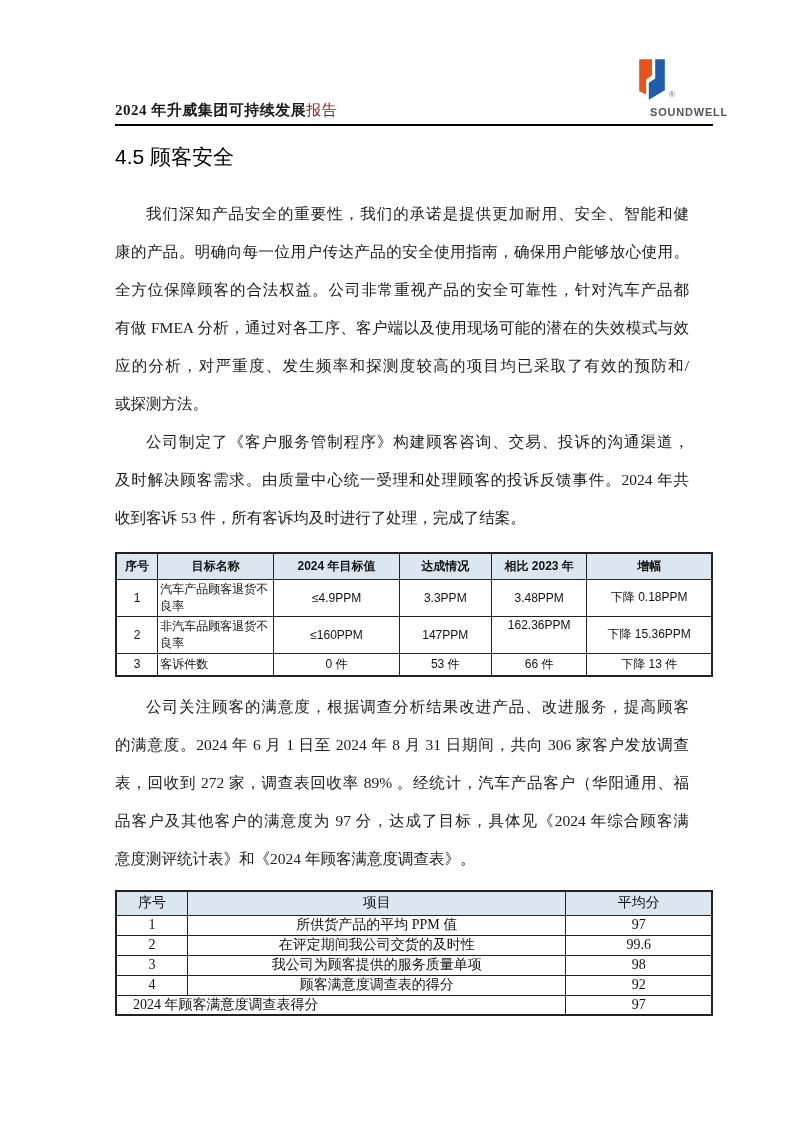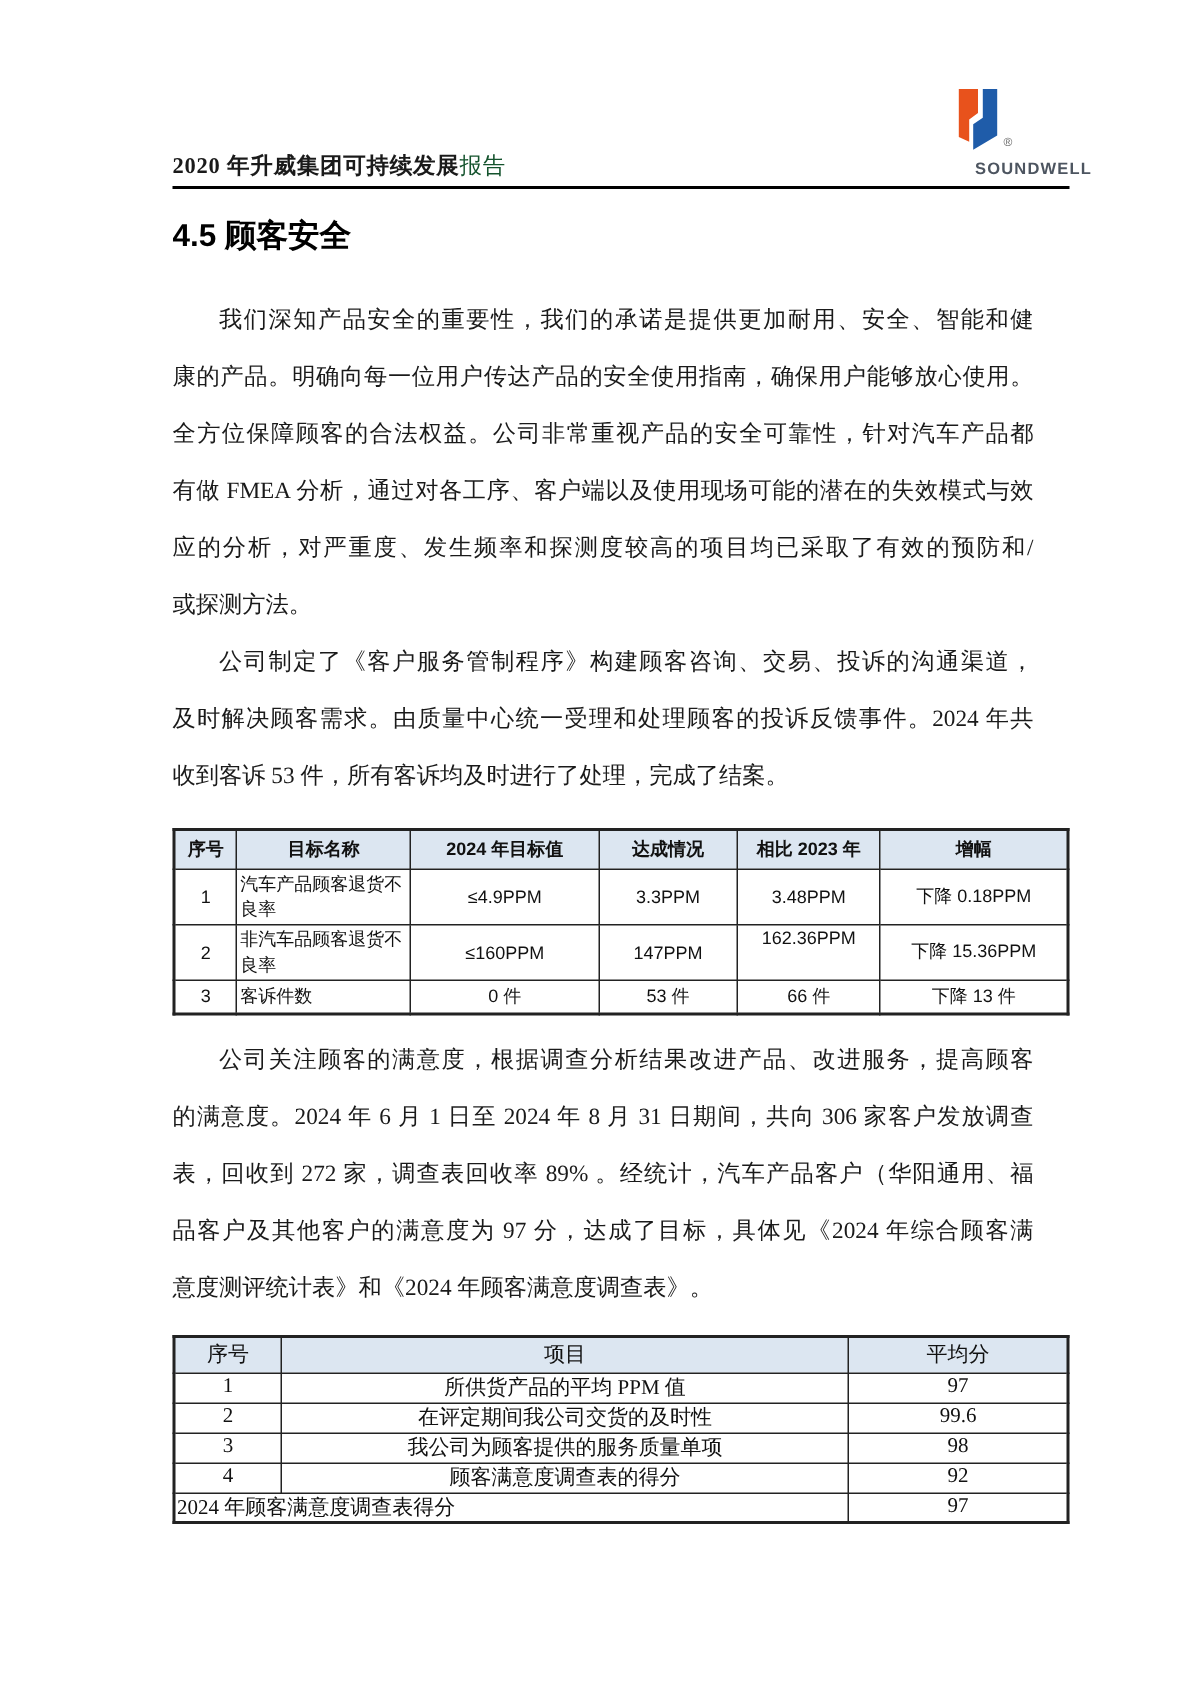--- a/index.html
+++ b/index.html
@@ -22,41 +22,41 @@
   .content{position:absolute;left:115px;top:0;width:598px;}
 
   
   .report-header{
     position:relative;
     padding-top:101px;
     padding-bottom:4px;
     border-bottom:2px solid #000;
   }
   .report-title{font-size:15px;font-weight:bold;letter-spacing:.5px;}
-  .report-title .suffix{font-weight:normal;color:#14532d;}
+  .report-title .suffix{font-weight:normal;color:#7f1d1d;}
   .logo{
     position:absolute;right:12px;top:55px;width:92px;
     text-align:center;line-height:1;
   }
   .logo-mark{display:inline-block;position:relative;}
   .logo-reg{
     font-size:8px;color:#666;position:relative;top:-4px;left:1px;
     font-family:"Liberation Sans","DejaVu Sans",sans-serif;
   }
   .logo-text{
     margin-top:3px;
     font-family:"Liberation Sans","DejaVu Sans",sans-serif;
     font-size:11px;font-weight:bold;color:#4d5560;letter-spacing:.8px;margin-left:41px;
   }
 
   
   .section-title{
     margin-top:17px;
     font-family:"Liberation Sans","DejaVu Sans",sans-serif;
-    font-size:21px;font-weight:bold;color:#000;
+    font-size:21px;font-weight:normal;color:#000;
   }
 
   
   .body-text{margin-top:24px;}
   .para{width:574px;font-size:15.5px;line-height:38px;}
   .para .line{text-align:justify;text-align-last:justify;white-space:normal;}
   .para .line.first{text-indent:31px;}
   .para .line.last{text-align-last:left;}
 
   
@@ -80,39 +80,39 @@
   
   .t2{
     width:598px;margin-top:12px;
     font-family:"Liberation Serif","DejaVu Serif",serif;
     font-size:14px;color:#111;
     border:2px solid #222;
   }
   .t2 th,.t2 td{border:1px solid #222;text-align:center;vertical-align:middle;padding:0 3px;}
   .t2 thead th{background:var(--table-header-bg);font-weight:normal;height:24px;}
   .t2 tbody td{height:20px;}
-  .t2 td.merged{text-align:left;padding-left:1px;}
+  .t2 td.merged{text-align:left;padding-left:16px;}
   .t2 col.c1{width:12%;} .t2 col.c2{width:63.5%;} .t2 col.c3{width:24.5%;}
 
   
   .page-footer{
     margin-top:6px;
     text-align:right;
     padding-right:24px;
     font-size:15px;
   }
 </style>
 </head>
 <body>
 
 <div class="page">
   <div class="content">
 
     <div class="report-header">
-      <div class="report-title"><span>2020 年升威集团可持续发展</span><span class="suffix">报告</span></div>
+      <div class="report-title"><span>2024 年升威集团可持续发展</span><span class="suffix">报告</span></div>
       <div class="logo">
         <span class="logo-mark">
           <svg width="32" height="46" viewBox="0 0 60 86" aria-hidden="true">
             <polygon points="6,8 30,8 30,38 19,46 19,74 6,68" style="fill:var(--logo-orange)"></polygon>
             <polygon points="36,8 54,8 54,66 24,84 24,52 36,44" style="fill:var(--logo-blue)"></polygon>
           </svg><span class="logo-reg">®</span>
         </span>
         <div class="logo-text">SOUNDWELL</div>
       </div>
     </div>

